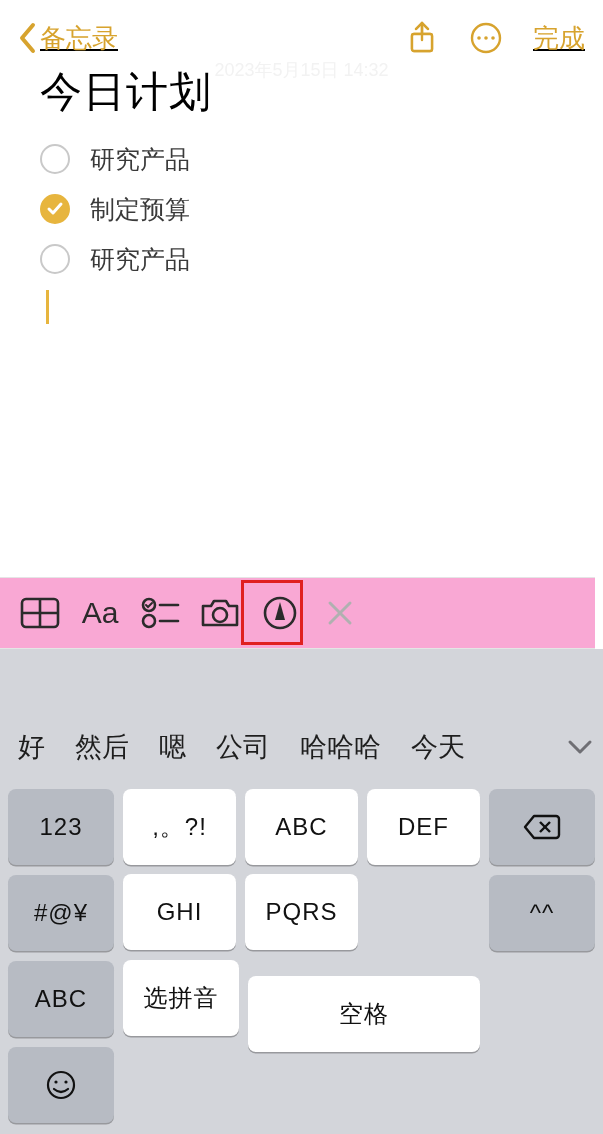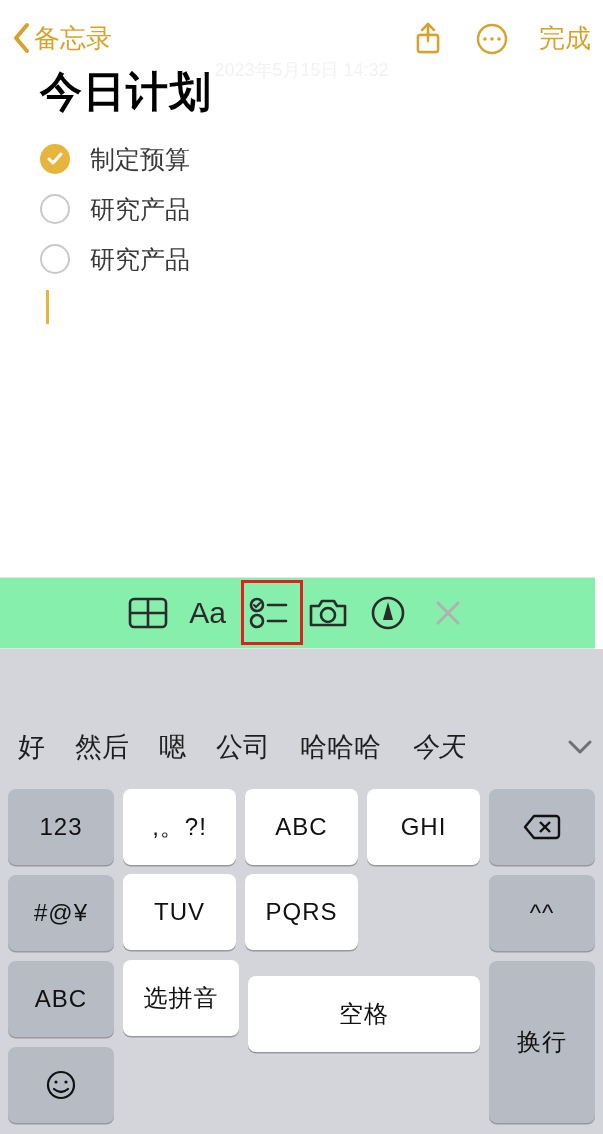--- a/index.html
+++ b/index.html
@@ -1,44 +1,44 @@
 <!DOCTYPE html>
 <html><head>
 <meta charset="utf-8">
 <style>
   * { box-sizing: border-box; margin: 0; padding: 0; font-family: -apple-system, "Helvetica Neue", Arial, sans-serif; }
   html, body { width: 603px; height: 1134px; background: #ffffff; overflow: hidden; }
 
   
   .nav {
     display: flex; align-items: center; justify-content: space-between;
-    height: 76px; padding: 0 12px;
+    height: 76px; padding: 0 18px; text-decoration: underline;
   }
   .nav-left { display: flex; align-items: center; color: #d7a32e; font-size: 26px; }
   .nav-left .chevron { margin-right: 2px; }
-  .nav-right { display: flex; align-items: flex-end; gap: 30px; color: #d7a32e; }
+  .nav-right { display: flex; align-items: flex-start; gap: 30px; color: #d7a32e; }
   .nav-icon { width: 34px; height: 34px; display: flex; align-items: center; justify-content: center; }
   .done { font-size: 26px; color: #d7a32e; }
 
   
   .note { padding: 0 40px; }
   .timestamp { text-align: center; color: #f2f2f2; font-size: 18px; margin-top: -18px; height: 0; }
-  .title { font-size: 42px; font-weight: 700; margin-top: 6px; margin-bottom: 14px; letter-spacing: 1px; }
+  .title { font-size: 42px; font-weight: 400; margin-top: 6px; margin-bottom: 14px; letter-spacing: 1px; }
   .checklist { list-style: none; }
   .checklist li { display: flex; align-items: center; gap: 20px; height: 50px; font-size: 25px; color: #3a3a3a; }
   .check { width: 30px; height: 30px; border-radius: 50%; border: 2px solid #c9c9c9; flex: none; display: flex; align-items: center; justify-content: center; }
   .check.done-c { background: #e7b53e; border-color: #e7b53e; }
   .check.done-c svg { stroke: #fff; }
   .cursor { width: 3px; height: 34px; background: #e7b53e; margin-left: 6px; margin-top: 6px; }
 
   
   .fmt-toolbar {
     position: absolute; left: 0; right: 8px; top: 577px; height: 72px;
-    background: #86efac; border-top: 1px solid #e5e5e5; border-bottom: 1px solid #e5e5e5;
-    display: flex; align-items: center; justify-content: center; padding: 0 10px;
+    background: #f9a8d4; border-top: 1px solid #e5e5e5; border-bottom: 1px solid #e5e5e5;
+    display: flex; align-items: center; justify-content: flex-start; padding: 0 10px;
   }
   .fmt-item { width: 60px; height: 50px; display: flex; align-items: center; justify-content: center; color: #2b2b2b; }
   .aa { font-size: 30px; font-weight: 500; }
   .highlight-box {
     position: absolute; left: 241px; top: 580px; width: 62px; height: 65px;
     border: 3px solid #e02020; pointer-events: none;
   }
   .close-x { color: #b0b0b0; font-size: 30px; }
 
   
@@ -115,35 +115,35 @@
     </span>
     <span class="done">完成</span>
   </div>
 </div>
 
 <div class="note">
   <div class="timestamp">2023年5月15日 14:32</div>
   <div class="title">今日计划</div>
   <ul class="checklist">
     <li>
+      <span class="check"></span>
+      <span>研究产品</span>
+    </li>
+    <li>
       <span class="check done-c">
         <svg width="18" height="18" viewBox="0 0 18 18" fill="none">
             <path d="M3 9 l4 4 l8 -9" stroke-width="3" stroke-linecap="round" stroke-linejoin="round"></path>
           </svg>
       </span>
       <span>制定预算</span>
     </li>
     <li>
       <span class="check"></span>
       <span>研究产品</span>
     </li>
-    <li>
-      <span class="check"></span>
-      <span>研究产品</span>
-    </li>
   </ul>
   <div class="cursor"></div>
 </div>
 
 <div class="fmt-toolbar">
   <span class="fmt-item">
     <svg width="40" height="32" viewBox="0 0 40 32" fill="none" stroke="#2b2b2b" stroke-width="2.6" stroke-linejoin="round">
       <rect x="2" y="2" width="36" height="28" rx="4"></rect>
       <line x1="2" y1="16" x2="38" y2="16"></line>
       <line x1="20" y1="2" x2="20" y2="30"></line>
@@ -181,21 +181,21 @@
 <div class="highlight-box"></div>
 
 <div class="kbd-area">
 
   <div class="cand-strip">
     <span>好</span>
     <span>然后</span>
     <span>嗯</span>
     <span>公司</span>
     <span>哈哈哈</span>
-    <span style="overflow:hidden;white-space:nowrap;max-width:60px;font-style:italic;">今天</span>
+    <span style="overflow:hidden;white-space:nowrap;max-width:60px;">今天</span>
     <span class="expand">
       <svg width="26" height="18" viewBox="0 0 26 18" fill="none" stroke="#6f6f74" stroke-width="3" stroke-linecap="round" stroke-linejoin="round">
           <path d="M3 4 l10 10 l10 -10"></path>
         </svg>
     </span>
   </div>
 
   <div class="key-rows">
     <div class="key-row" style="height:334px;">
 
@@ -210,36 +210,35 @@
             <circle cx="21" cy="13" r="1.6" fill="#111" stroke="none"></circle>
             <path d="M9 20 q7 6 14 0" stroke-linecap="round"></path>
           </svg>
         </div>
       </div>
 
       <div class="col-main">
         <div class="grid3">
           <div class="key">,。?!</div>
           <div class="key">ABC</div>
+          <div class="key">DEF</div>
           <div class="key">GHI</div>
-          <div class="key">TUV</div>
           <div class="key">PQRS</div>
         </div>
         <div class="wide-row">
           <div class="key flex1">选拼音</div>
           <div class="key flex2">空格</div>
         </div>
       </div>
 
       <div class="col-right">
         <div class="key func">
           <svg width="40" height="28" viewBox="0 0 40 28" fill="none" stroke="#111" stroke-width="2.4" stroke-linejoin="round">
             <path d="M12 3 h22 a3 3 0 0 1 3 3 v16 a3 3 0 0 1 -3 3 h-22 l-9 -11 z"></path>
             <line x1="18" y1="9" x2="28" y2="19"></line>
               <line x1="28" y1="9" x2="18" y2="19"></line>
           </svg>
         </div>
         <div class="key func">^^</div>
-        <div class="key func tall">换行</div>
       </div>
     </div>
   </div>
 </div>
 
 </body></html>

